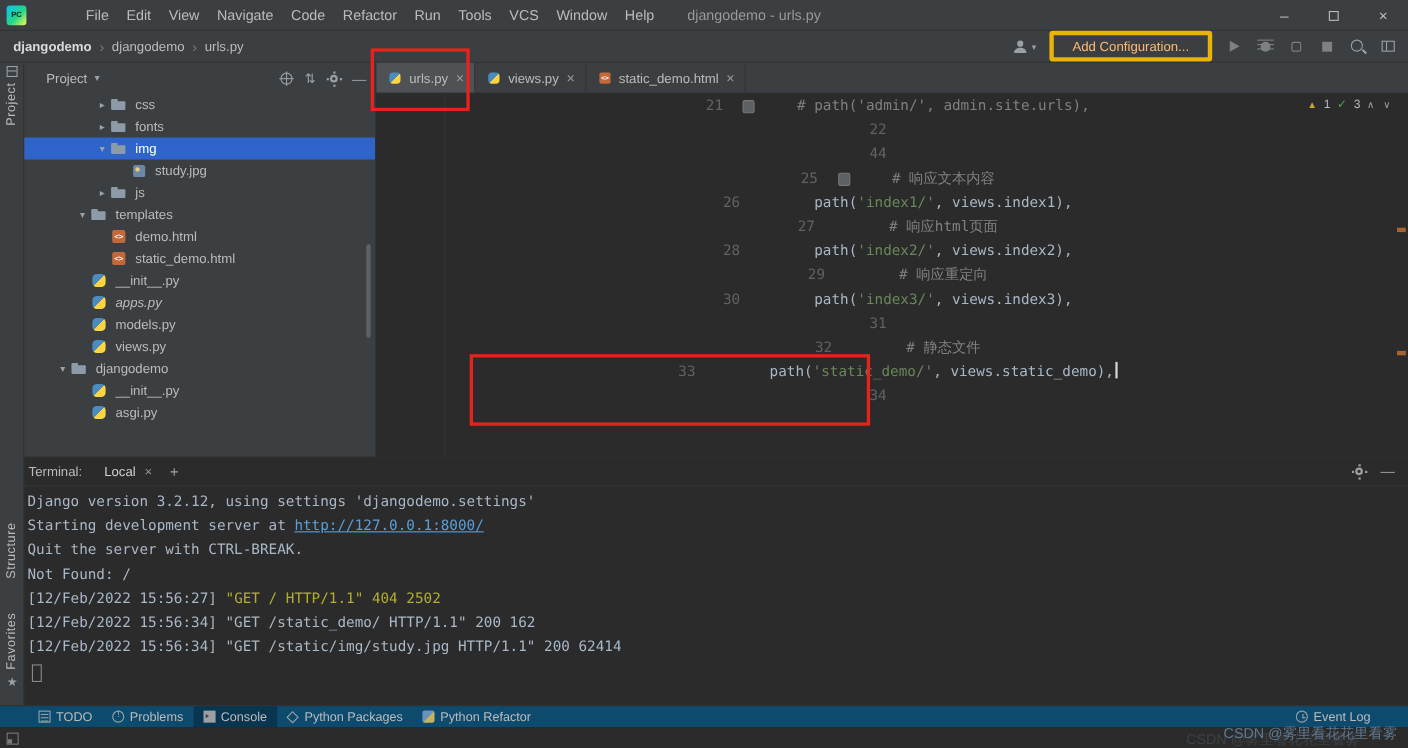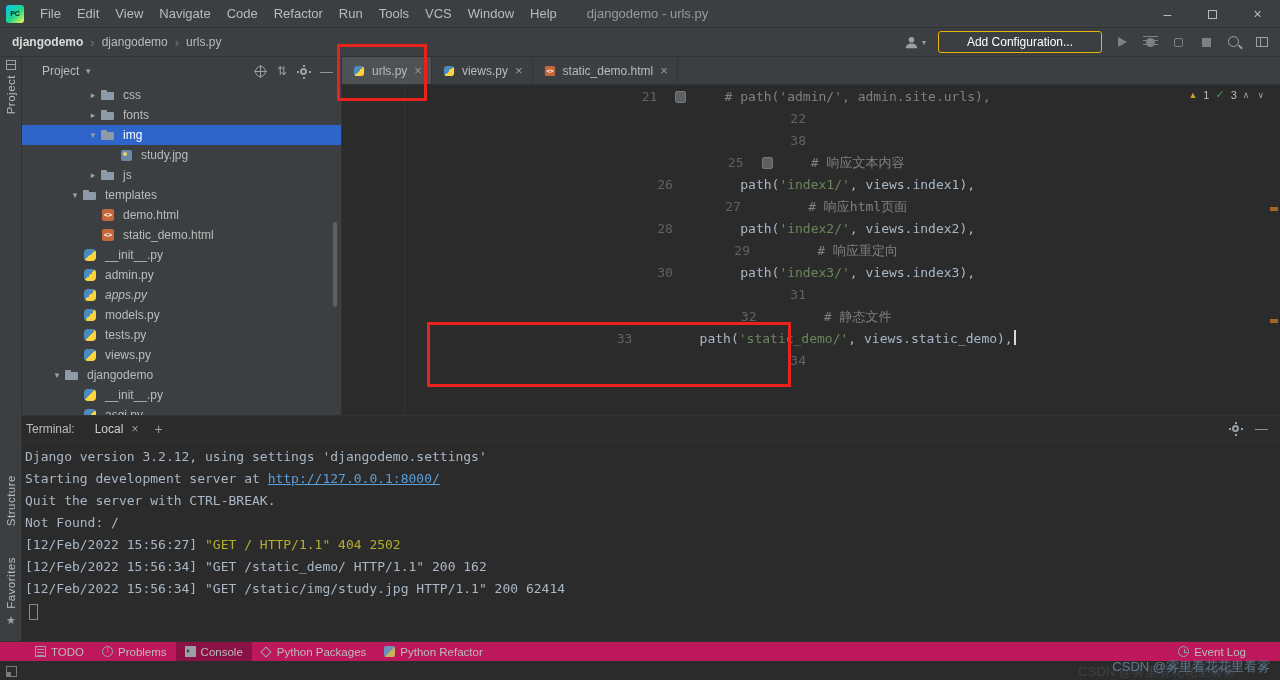--- a/index.html
+++ b/index.html
@@ -5,37 +5,37 @@
   *{margin:0;padding:0;box-sizing:border-box;}
   html,body{width:1280px;height:680px;overflow:hidden;background:#2b2b2b;}
   body{font-family:"Liberation Sans",sans-serif;font-size:12px;color:#bbb;position:relative;}
   .app{position:absolute;inset:0;display:flex;flex-direction:column;}
 
   
   .titlebar{height:28px;background:#3c3f41;border-bottom:1px solid #303233;display:flex;align-items:center;flex:none;}
   .app-icon{width:18px;height:18px;margin:0 8px 0 6px;border-radius:3px;flex:none;
     background:linear-gradient(135deg,#07c3f2 0%,#21d789 55%,#fcf84a 100%);
     display:flex;align-items:center;justify-content:center;font-size:7px;font-weight:bold;color:#10221a;}
-  .menus{display:flex;height:100%;}
+  .menus{display:flex;height:100%;margin-left:38px;}
   .menu-item{padding:0 8px;height:28px;line-height:28px;color:#bbb;font-size:13px;cursor:default;}
   .win-title{color:#999;font-size:13px;margin-left:22px;white-space:nowrap;}
   .win-controls{margin-left:auto;display:flex;height:100%;}
   .win-btn{width:45px;height:28px;display:flex;align-items:center;justify-content:center;color:#bbb;font-size:14px;}
   .max-glyph{width:9px;height:9px;border:1px solid #bbb;display:inline-block;}
 
   
   .toolbar{height:29px;background:#3c3f41;border-bottom:1px solid #303233;display:flex;align-items:center;padding:0 10px;flex:none;}
   .crumbs{display:flex;align-items:center;}
   .crumb{color:#bbb;padding:0 2px;font-size:12px;}
   .crumb.first{font-weight:bold;color:#dadada;}
   .crumb-sep{color:#7c7c7c;padding:0 5px;font-size:13px;}
   .toolbar-right{margin-left:auto;display:flex;align-items:center;gap:12px;}
   .person-wrap{display:flex;align-items:center;gap:3px;color:#9aa0a5;}
   .dd-caret{font-size:8px;color:#9aa0a5;}
-  .add-config{border:1px solid #eab308;border-radius:3px;color:#ffffff;padding:3px 28px;font-size:12px;background:transparent;white-space:nowrap;}
+  .add-config{border:4px solid #eab308;border-radius:3px;color:#fdba74;padding:3px 17px;font-size:12px;background:transparent;white-space:nowrap;}
   .tb-icon{width:16px;height:16px;display:flex;align-items:center;justify-content:center;position:relative;}
   .ic-play{width:0;height:0;border-left:9px solid #7d8184;border-top:5px solid transparent;border-bottom:5px solid transparent;}
   .ic-bug{width:9px;height:9px;border-radius:50%;background:#7d8184;position:relative;}
   .ic-bug::before{content:"";position:absolute;left:-3px;top:2px;width:15px;height:1px;background:#7d8184;box-shadow:0 4px 0 #7d8184,0 -4px 0 #7d8184;}
   .ic-stop{width:9px;height:9px;background:#7d8184;}
   .ic-cov{width:9px;height:9px;border:1.5px solid #7d8184;border-radius:2px;}
   .ic-search{width:11px;height:11px;border:1.5px solid #9aa0a5;border-radius:50%;position:relative;margin:-2px 2px 0 0;}
   .ic-search::after{content:"";position:absolute;width:5px;height:1.5px;background:#9aa0a5;transform:rotate(45deg);right:-5px;bottom:-2px;}
   .ic-layout{width:12px;height:10px;border:1px solid #9aa0a5;position:relative;}
   .ic-layout::before{content:"";position:absolute;left:3px;top:0;bottom:0;width:1px;background:#9aa0a5;}
@@ -113,21 +113,21 @@
   .term-tab .tab-close{font-size:12px;}
   .term-plus{margin-left:12px;color:#9aa0a5;font-size:14px;}
   .term-tools{margin-left:auto;display:flex;align-items:center;gap:14px;}
   .term-body{flex:1;font-family:"DejaVu Sans Mono",monospace;font-size:13px;padding:4px 0 0 3px;color:#bbb;}
   .term-line{height:22px;line-height:22px;white-space:pre;}
   .tok-link{color:#5c9fd8;text-decoration:underline;}
   .tok-warn{color:#b3ae2e;}
   .term-caret{width:9px;height:16px;border:1px solid #8a8a8a;margin:4px 0 0 4px;}
 
   
-  .statusbar{height:20px;background:#be185d;border-top:1px solid #303233;display:flex;align-items:center;padding:0 10px 0 26px;font-size:11.5px;color:#bbb;flex:none;}
+  .statusbar{height:20px;background:#0c4a6e;border-top:1px solid #303233;display:flex;align-items:center;padding:0 10px 0 26px;font-size:11.5px;color:#bbb;flex:none;}
   .sb-left{display:flex;align-items:center;}
   .sb-item{display:flex;align-items:center;gap:5px;padding:0 9px;height:20px;cursor:default;}
   .sb-item.active{background:rgba(0,0,0,.28);}
   .sb-ic{width:11px;height:11px;position:relative;display:inline-block;flex:none;}
   .ic-todo{border:1px solid #9aa0a5;}
   .ic-todo::before{content:"";position:absolute;left:1px;right:1px;top:2px;height:1px;background:#9aa0a5;box-shadow:0 3px 0 #9aa0a5,0 6px 0 #9aa0a5;}
   .ic-problems{border:1px solid #9aa0a5;border-radius:50%;}
   .ic-problems::before{content:"!";position:absolute;left:3.5px;top:-3px;font-size:9px;color:#9aa0a5;}
   .ic-terminal{background:#9aa0a5;}
   .ic-terminal::before{content:"";position:absolute;left:2px;top:3px;border-left:3px solid #3c3f41;border-top:2.5px solid transparent;border-bottom:2.5px solid transparent;}
@@ -285,39 +285,29 @@
               <div class="tree-row" style="padding-left: 64px;">
                 <span class="chevron"></span>
                 <span class="fic fic-html"></span>
                 <span class="tree-label">static_demo.html</span>
               </div>
               <div class="tree-row" style="padding-left: 46px;">
                 <span class="chevron"></span>
                 <span class="fic fic-python"></span>
                 <span class="tree-label">__init__.py</span>
               </div>
+              <div class="tree-row" style="padding-left: 46px; font-style: italic;">
+                <span class="chevron"></span>
+                <span class="fic fic-python"></span>
+                <span class="tree-label">apps.py</span>
+              </div>
               <div class="tree-row" style="padding-left: 46px;">
                 <span class="chevron"></span>
                 <span class="fic fic-python"></span>
-                <span class="tree-label">admin.py</span>
-              </div>
-              <div class="tree-row" style="padding-left: 46px; font-style: italic;">
-                <span class="chevron"></span>
-                <span class="fic fic-python"></span>
-                <span class="tree-label">apps.py</span>
-              </div>
-              <div class="tree-row" style="padding-left: 46px;">
-                <span class="chevron"></span>
-                <span class="fic fic-python"></span>
                 <span class="tree-label">models.py</span>
-              </div>
-              <div class="tree-row" style="padding-left: 46px;">
-                <span class="chevron"></span>
-                <span class="fic fic-python"></span>
-                <span class="tree-label">tests.py</span>
               </div>
               <div class="tree-row" style="padding-left: 46px;">
                 <span class="chevron"></span>
                 <span class="fic fic-python"></span>
                 <span class="tree-label">views.py</span>
               </div>
               <div class="tree-row" style="padding-left: 28px;">
                 <span class="chevron">▾</span>
                 <span class="fic fic-folder"></span>
                 <span class="tree-label">djangodemo</span>
@@ -363,21 +353,21 @@
                     <span class="gut-marker"></span>
                   </span>
                   <span class="code"><span class="tok-comment">    # path('admin/', admin.site.urls),</span></span>
                 </div>
                 <div class="code-line">
                   <span class="ln">22</span>
                   <span class="gut"></span>
                   <span class="code"></span>
                 </div>
                 <div class="code-line">
-                  <span class="ln">38</span>
+                  <span class="ln">44</span>
                   <span class="gut"></span>
                   <span class="code"></span>
                 </div>
                 <div class="code-line">
                   <span class="ln">25</span>
                   <span class="gut">
                     <span class="gut-marker"></span>
                   </span>
                   <span class="code"><span class="tok-comment">    # 响应文本内容</span></span>
                 </div>

